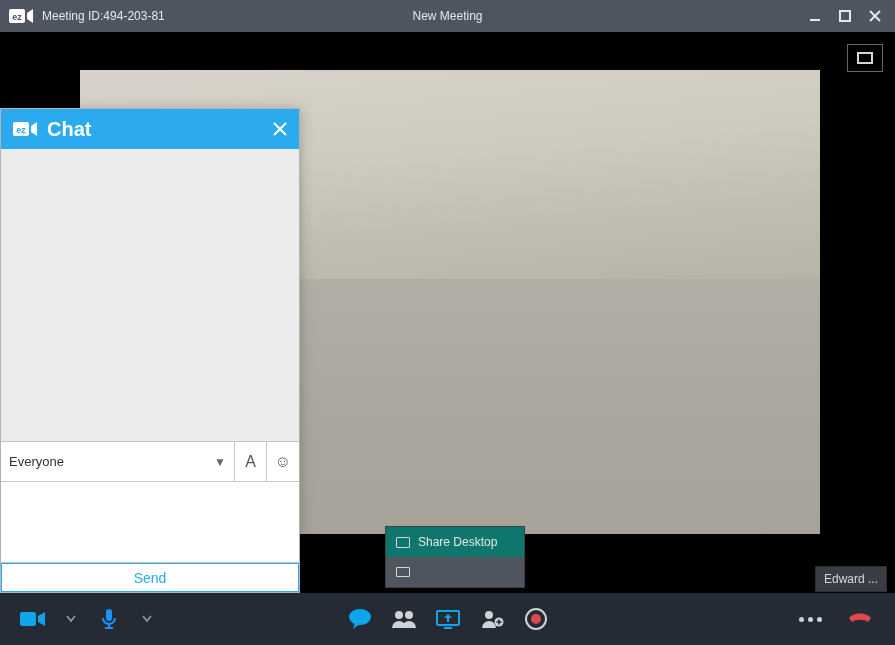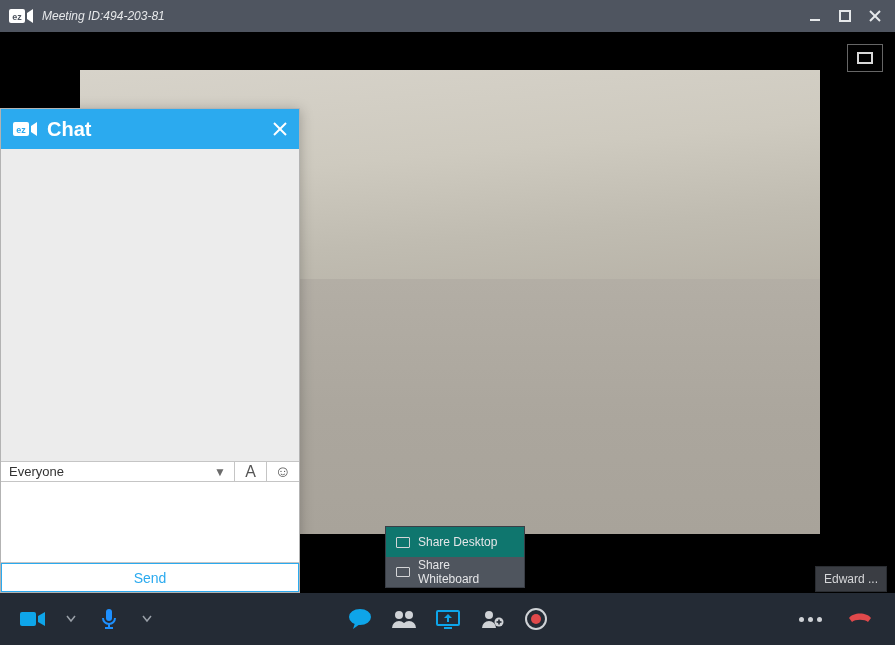--- a/index.html
+++ b/index.html
@@ -6,21 +6,21 @@
   html, body { width: 895px; height: 645px; overflow: hidden; font-family: Arial, Helvetica, sans-serif; background:#000; }
   .window { position: relative; width: 895px; height: 645px; background:#000; }
 
   
   .titlebar {
     position: absolute; left:0; top:0; right:0; height:32px;
     background:#4f5560; color:#e6e8ea; display:flex; align-items:center;
     font-size:12px;
   }
   .titlebar .app-icon { width:28px; height:20px; display:flex; align-items:center; justify-content:center; margin-left:8px; }
-  .titlebar .meeting-id { margin-left:6px; color:#e6e8ea;font-style:italic; }
+  .titlebar .meeting-id { margin-left:6px; color:#e6e8ea; }
   .titlebar .spacer { flex:1; }
   .titlebar .title { position:absolute; left:0; right:0; text-align:center; pointer-events:none; color:#e6e8ea; }
   .titlebar .win-controls { display:flex; gap:14px; margin-right:12px; align-items:center; }
   .win-btn { width:16px; height:16px; display:inline-flex; align-items:center; justify-content:center; color:#e6e8ea; cursor:pointer; }
 
   
   .video-area { position:absolute; left:0; top:32px; right:0; bottom:52px; background:#000; }
   .video-frame { position:absolute; left:80px; top:38px; right:75px; bottom:59px; overflow:hidden; background:#b4b0a8; }
   .ceiling {
     position:absolute; inset:0;
@@ -75,21 +75,21 @@
   
   .chat-panel {
     position:absolute; left:0; top:108px; width:300px; height:485px;
     background:#fff; border:1px solid #b3b3b3; display:flex; flex-direction:column;
     box-shadow: 0 2px 12px rgba(0,0,0,.25);
   }
   .chat-header { height:40px; background:#2baaef; color:#fff; display:flex; align-items:center; padding:0 12px; }
   .chat-header .label { margin-left:8px; font-weight:bold; font-size:20px; }
   .chat-header .close { margin-left:auto; font-size:18px; cursor:pointer; }
   .chat-body { flex:1; background:#ececec; }
-  .chat-recipient-row { height:21px; background:#fff; border-top:1px solid #c5c5c5; border-bottom:1px solid #c5c5c5; display:flex; align-items:stretch; }
+  .chat-recipient-row { height:41px; background:#fff; border-top:1px solid #c5c5c5; border-bottom:1px solid #c5c5c5; display:flex; align-items:stretch; }
   .recipient-select { flex:1; display:flex; align-items:center; justify-content:space-between; padding:0 8px; font-size:13px; color:#333; border-right:1px solid #c5c5c5; cursor:pointer; }
   .recipient-select .caret { font-size:12px; color:#6b6b6b; }
   .format-btn, .emoji-btn { width:32px; display:flex; align-items:center; justify-content:center; border-right:1px solid #c5c5c5; cursor:pointer; font-size:16px; color:#555; }
   .emoji-btn { border-right:none; }
   .chat-input { height:80px; padding:8px; font-size:13px; color:#444; background:#fff; overflow-y:auto; }
   .chat-send { height:30px; display:flex; align-items:stretch; border-top:1px solid #c5c5c5; }
   .chat-send button {
     flex:1; background:#fff; border:1px solid #2baaef; color:#2baaef; font-size:14px; cursor:pointer;
   }
 
@@ -102,20 +102,21 @@
 
   <div class="titlebar">
     <span class="app-icon">
       <svg width="26" height="18" viewBox="0 0 26 18">
         <rect x="0" y="2" width="16" height="14" rx="2" fill="#fff"></rect>
         <text x="8" y="13" font-size="9" font-weight="bold" text-anchor="middle" fill="#4f5560">ez</text>
         <path d="M18 6 L24 2 L24 16 L18 12 Z" fill="#fff"></path>
       </svg>
     </span>
     <span class="meeting-id">Meeting ID:494-203-81</span>
+    <span class="title">New Meeting</span>
     <span class="spacer"></span>
     <span class="win-controls">
       <span class="win-btn">
         <svg width="14" height="14">
             <line x1="2" y1="11" x2="12" y2="11" stroke="#e6e8ea" stroke-width="2"></line>
           </svg>
       </span>
       <span class="win-btn">
         <svg width="14" height="14">
             <rect x="2" y="2" width="10" height="10" fill="none" stroke="#e6e8ea" stroke-width="2"></rect>
@@ -145,21 +146,20 @@
     <span>Edward ...</span>
   </div>
 
   <div class="share-menu">
     <div class="row">
       <span class="screen-icon"></span>
       <span>Share Desktop</span>
     </div>
     <div class="row">
       <span class="whiteboard-icon"></span>
-      <span>Share Whiteboard</span>
     </div>
   </div>
 
   <div class="chat-panel">
     <div class="chat-header">
       <span>
         <svg width="26" height="18" viewBox="0 0 26 18">
           <rect x="0" y="2" width="16" height="14" rx="2" fill="#fff"></rect>
           <text x="8" y="13" font-size="9" font-weight="bold" text-anchor="middle" fill="#2baaef">ez</text>
           <path d="M18 6 L24 2 L24 16 L18 12 Z" fill="#fff"></path>

